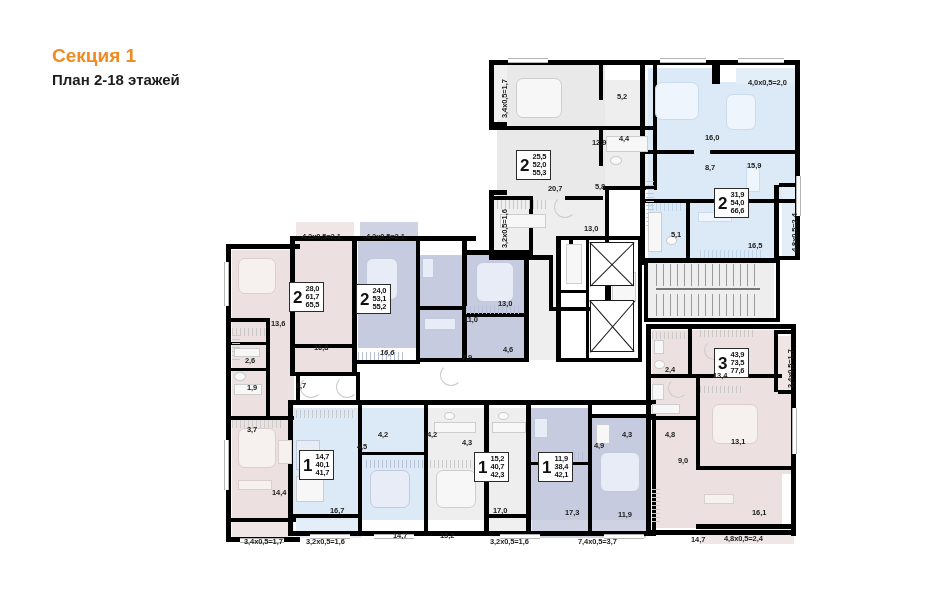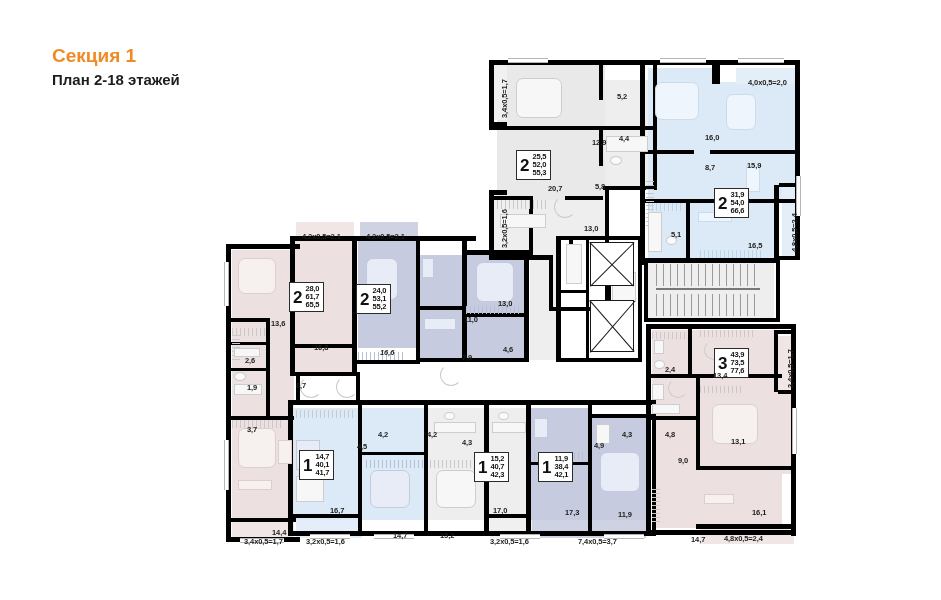--- a/index.html
+++ b/index.html
@@ -425,21 +425,21 @@
   <div class="num" style="left:747px;top:161px;">15,9</div>
   <div class="num" style="left:671px;top:230px;">5,1</div>
   <div class="num" style="left:748px;top:241px;">16,5</div>
 
   <div class="num" style="left:271px;top:319px;">13,6</div>
   <div class="num" style="left:245px;top:356px;">2,6</div>
   <div class="num" style="left:247px;top:383px;">1,9</div>
   <div class="num" style="left:247px;top:425px;">3,7</div>
   <div class="num" style="left:296px;top:381px;">8,7</div>
   <div class="num" style="left:314px;top:343px;">16,8</div>
-  <div class="num" style="left:272px;top:528px;">14,4</div>
+  <div class="num" style="left:272px;top:488px;">14,4</div>
 
   <div class="num" style="left:380px;top:348px;font-style:italic;">16,6</div>
   <div class="num" style="left:464px;top:315px;">11,0</div>
   <div class="num" style="left:498px;top:299px;">13,0</div>
   <div class="num" style="left:462px;top:353px;">7,9</div>
   <div class="num" style="left:503px;top:345px;">4,6</div>
 
   <div class="num" style="left:665px;top:365px;">2,4</div>
   <div class="num" style="left:713px;top:371px;">13,4</div>
   <div class="num" style="left:665px;top:430px;">4,8</div>

